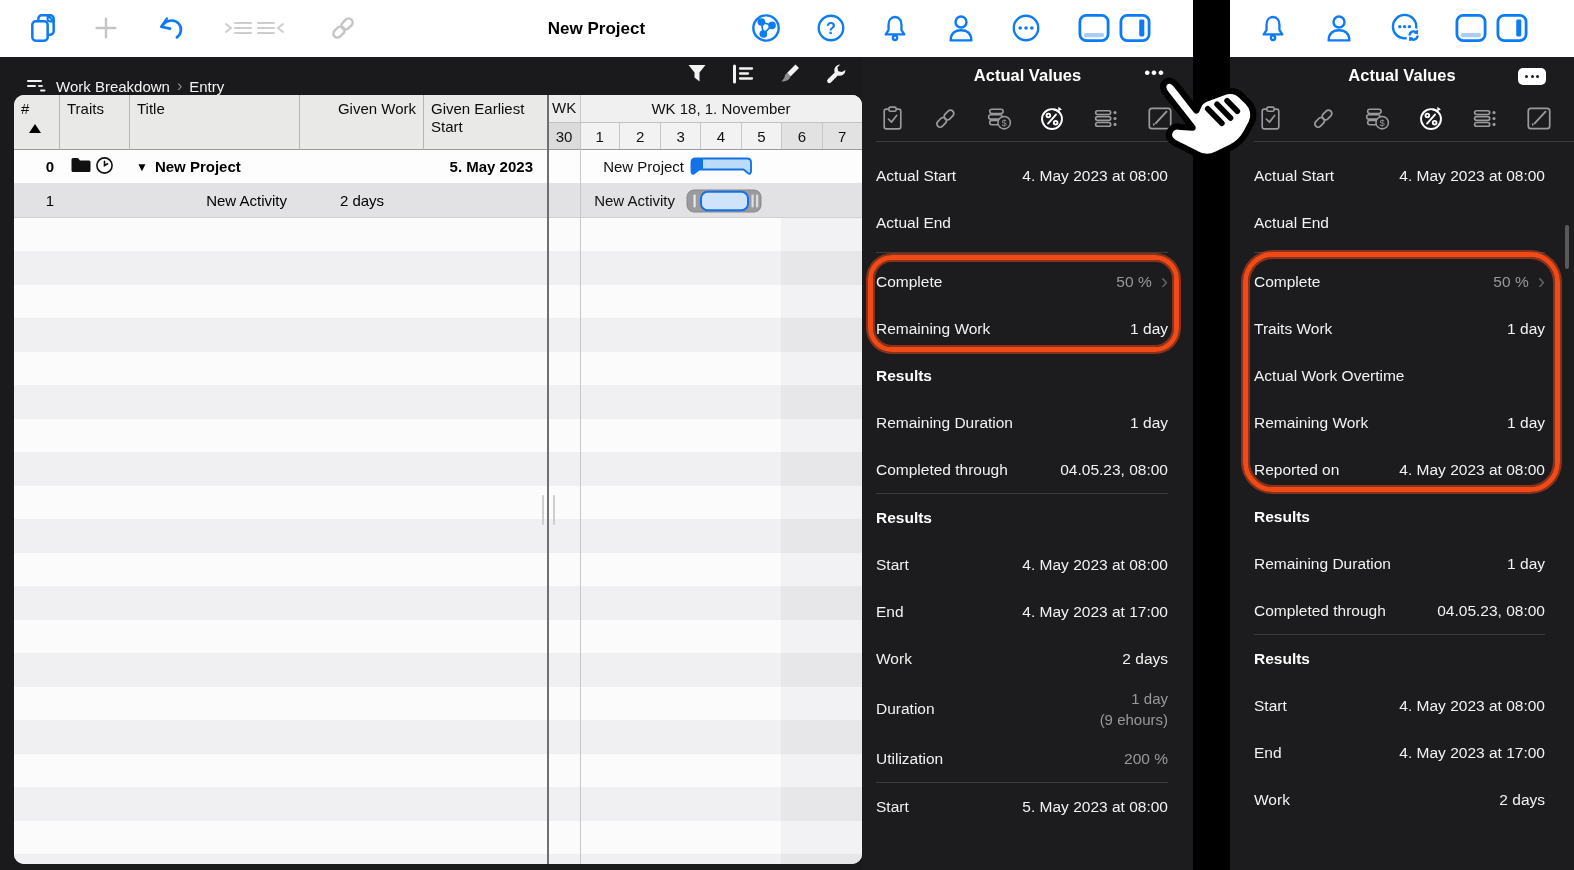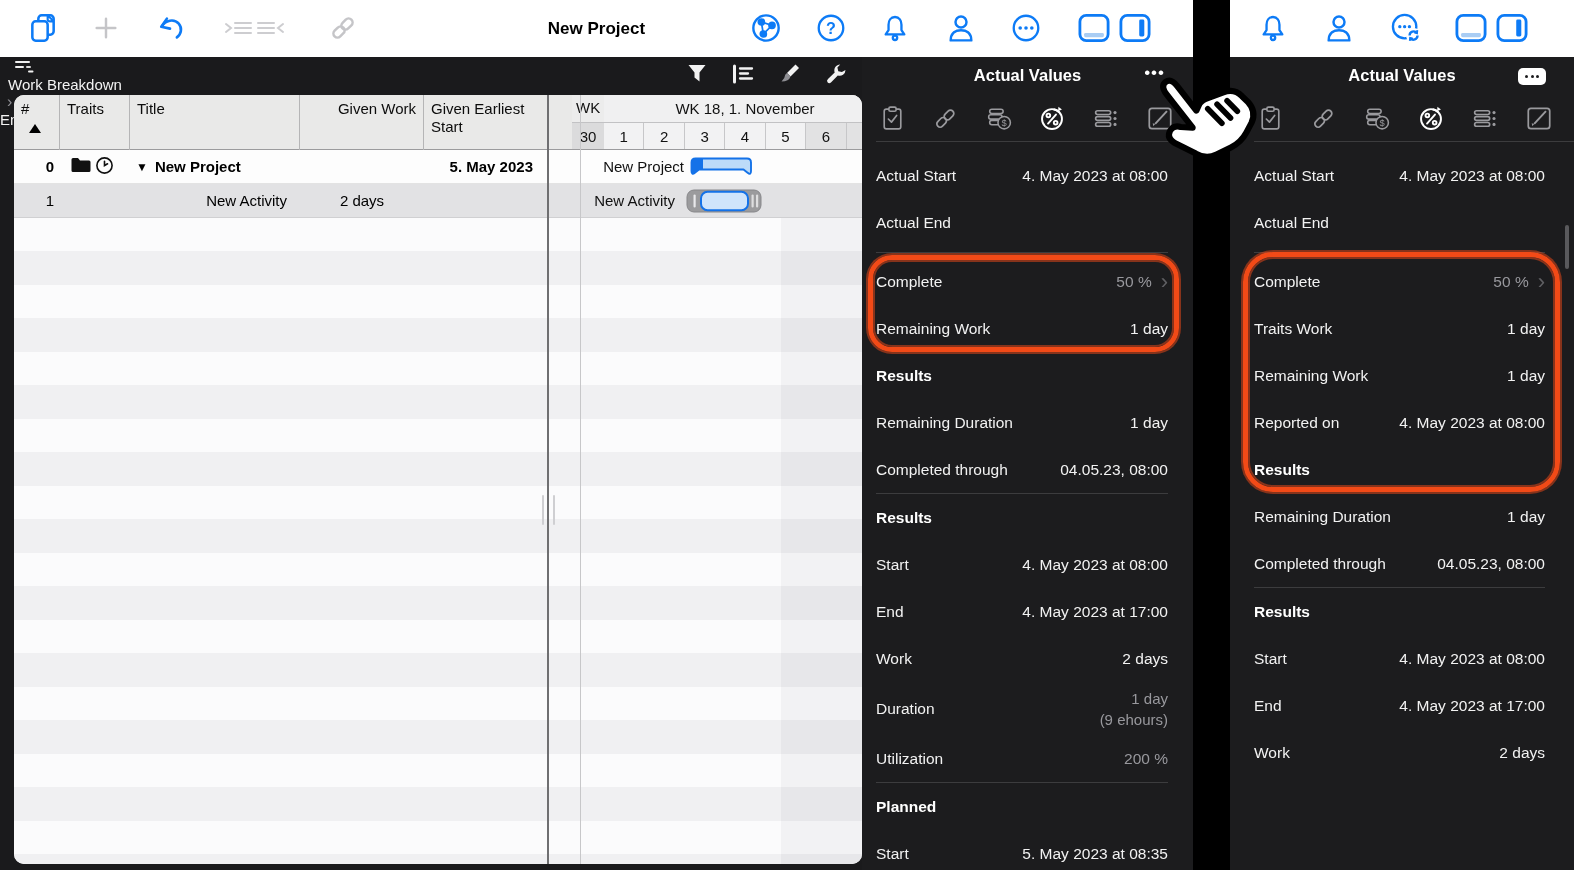--- a/index.html
+++ b/index.html
@@ -8,21 +8,21 @@
          font-family:"Liberation Sans",sans-serif;color:#111;text-decoration:underline;}
   
   .tbar{position:absolute;top:0;height:57px;background:#fff;}
   #tb-left{left:0;width:1193px;}
   #tb-right{left:1230px;width:344px;}
   .tbi{position:absolute;top:28px;transform:translate(-50%,-50%);display:flex;align-items:center;justify-content:center;}
   #win-title{position:absolute;left:0;right:0;top:0;height:57px;display:flex;align-items:center;justify-content:center;
              font-size:17px;font-weight:700;color:#000;}
   
   #workspace{position:absolute;left:0;top:57px;width:1193px;height:813px;background:#1a1a1c;}
-  #crumbbar{position:absolute;left:0;top:58px;width:862px;height:37px;display:flex;align-items:flex-start;color:#f3f3f3;font-size:15px;flex-direction:column;}
+  #crumbbar{position:absolute;left:12px;top:58px;width:862px;height:37px;display:flex;align-items:flex-end;color:#f3f3f3;font-size:15px;}
   #crumbbar .crumb{margin-left:8px;}
   #crumbbar .sep{color:#8e8e93;margin:0 7px;font-size:16px;}
   .crumb-tools{position:absolute;top:62px;display:flex;}
   
   #card{position:absolute;left:14px;top:95px;width:848px;height:769px;background:#fbfbfc;border-radius:10px;overflow:hidden;}
   .vline{position:absolute;top:0;bottom:0;}
   #split-line{left:533px;width:2px;background:#6f6f71;}
   #wk-line{left:566px;width:1px;background:#c7c7c9;}
   .drag-tick{position:absolute;top:400px;width:2px;height:30px;background:#cfcfd2;border-radius:1px;}
   #weekend-shade{position:absolute;left:767px;width:81px;top:0;bottom:0;background:rgba(40,40,60,0.045);}
@@ -30,21 +30,21 @@
            background:repeating-linear-gradient(to bottom,#fbfbfc 0px,#fbfbfc 33.5px,#f0f0f2 33.5px,#f0f0f2 67px);}
   
   #thead{position:absolute;left:0;top:0;width:848px;height:55px;background:#e9e9e8;border-bottom:1px solid #9b9b9d;}
   .th{position:absolute;top:0;height:55px;padding:5px 7px;font-size:15px;color:#0c0c0c;border-right:1px solid #b5b5b6;}
   .th-num{left:0;width:46px;}
   .th-traits{left:46px;width:70px;}
   .th-title{left:116px;width:170px;}
   .th-gw{left:286px;width:124px;text-align:right;}
   .th-ges{left:410px;width:121px;line-height:18px;border-right:none;}
   .sort-tri{display:block;width:0;height:0;margin:7px 0 0 8px;border-left:6px solid transparent;border-right:6px solid transparent;border-bottom:9px solid #000;}
-  #ghead{position:absolute;left:558px;top:0;width:314px;height:41px;}
+  #ghead{position:absolute;left:534px;top:0;width:314px;height:41px;}
   .g-wk-top{position:absolute;left:0;top:0;width:32px;height:28px;background:#ececec;font-size:15px;padding:4px 0 0 4px;border-bottom:1px solid #c2c2c4;}
   .g-wk-bot{position:absolute;left:0;top:28px;width:32px;height:27px;background:#dbdbdc;font-size:15px;display:flex;align-items:center;justify-content:center;border-bottom:1px solid #9b9b9d;}
   .g-week{position:absolute;left:32px;top:0;width:282px;height:28px;background:#f0f0f1;font-size:15px;display:flex;align-items:center;justify-content:center;border-bottom:1px solid #c2c2c4;}
   #gdays{position:absolute;left:32px;top:28px;width:282px;height:27px;display:flex;border-bottom:1px solid #9b9b9d;}
   .gday{flex:1;display:flex;align-items:center;justify-content:center;font-size:15px;background:#f2f2f3;border-right:1px solid #c7c7c9;}
   .gday:last-child{border-right:none;}
   .gday.wkend{background:#e2e2e3;}
   
   .trow{position:absolute;left:0;width:848px;height:34px;}
   #row0{top:55px;background:#fdfdfd;border-bottom:1px solid rgba(0,0,0,0.10);}
@@ -476,25 +476,24 @@
         </div>
         <div class="prow pfield">
           <span class="plabel">Utilization</span>
           <span class="pright">
             <span class="pval muted">200 %</span>
           </span>
         </div>
         <div class="psep">
           <div class="pline"></div>
         </div>
-        <div class="prow psection">Planned</div>
         <div class="prow pfield">
           <span class="plabel">Start</span>
           <span class="pright">
-            <span class="pval">5. May 2023 at 08:35</span>
+            <span class="pval">5. May 2023 at 08:00</span>
           </span>
         </div>
       </div>
   </div>
 
   <div id="divider"></div>
 
   <div class="panel" id="panel2">
     <div class="phead">Actual Values</div>
     <div class="pmore-pill">
@@ -576,20 +575,26 @@
           <span class="plabel">Complete</span>
           <span class="pright">
             <span class="pval muted">50 %</span>
             <span class="chev">›</span>
           </span>
         </div>
         <div class="prow pfield">
           <span class="plabel">Traits Work</span>
           <span class="pright">
             <span class="pval">1 day</span>
+          </span>
+        </div>
+        <div class="prow pfield">
+          <span class="plabel">Actual Work Overtime</span>
+          <span class="pright">
+            <span class="pval"></span>
           </span>
         </div>
         <div class="prow pfield">
           <span class="plabel">Remaining Work</span>
           <span class="pright">
             <span class="pval">1 day</span>
           </span>
         </div>
         <div class="prow pfield">
           <span class="plabel">Reported on</span>

